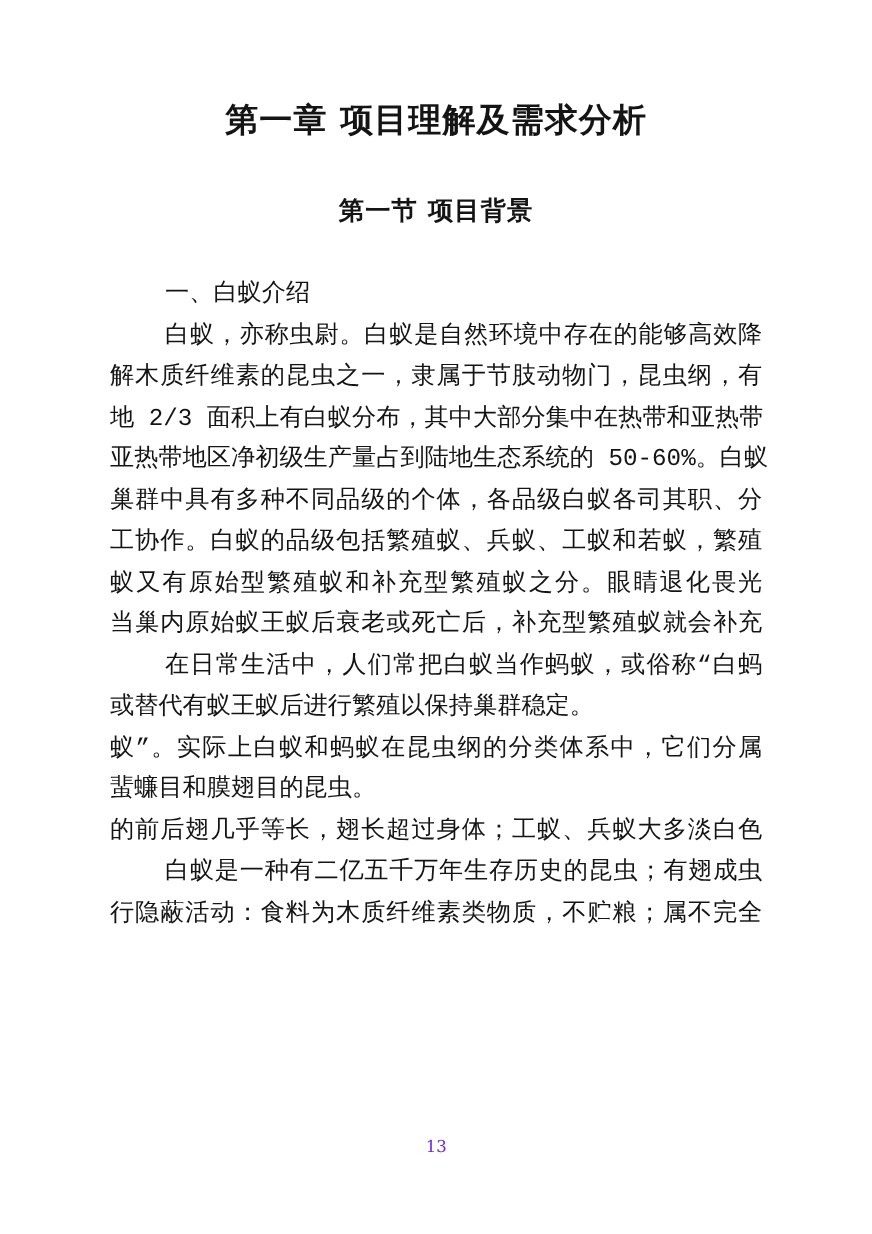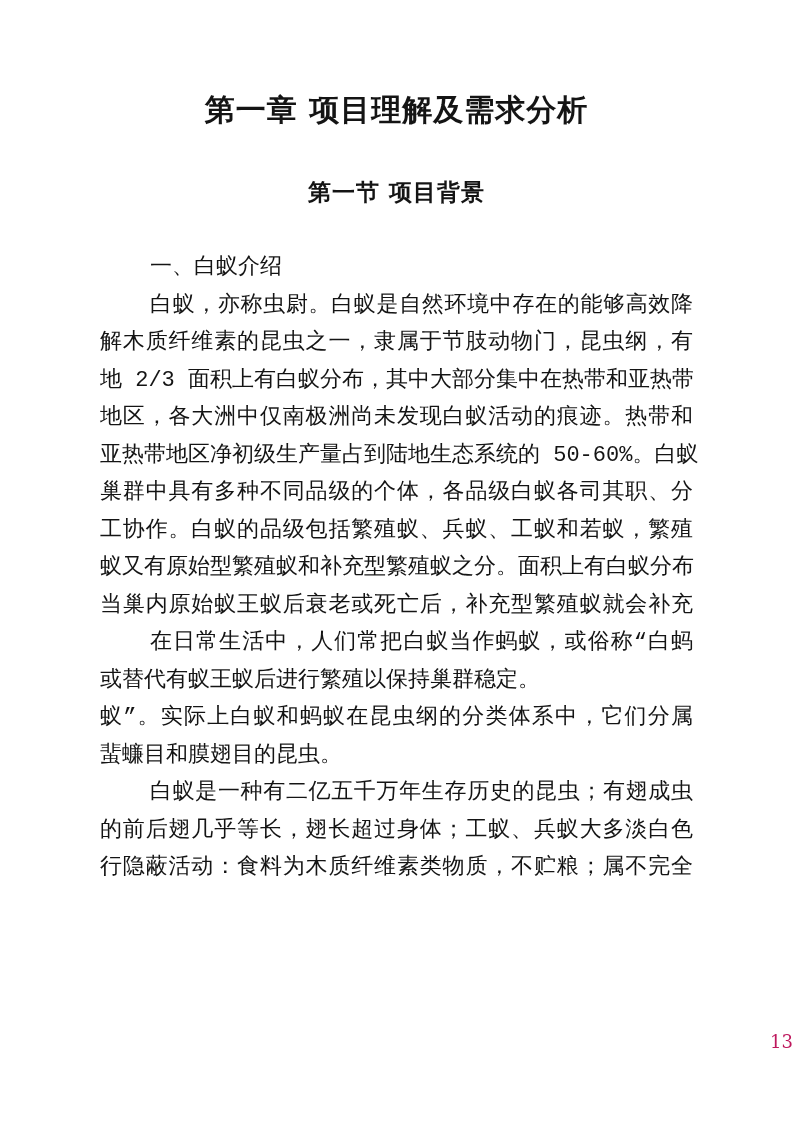--- a/index.html
+++ b/index.html
@@ -46,56 +46,55 @@
     white-space: nowrap;
     font-family: Liberation Mono, monospace;
   }
   .line.indent { text-indent: 50px; }
   .line.end { text-align-last: left; }
   .pagenum {
     position: absolute;
     top: 1030px;
     left: 0;
     width: 100%;
-    text-align: right;
-    font-size: 18px;
+    text-align: center;
+    font-size: 15px;
     line-height: 24px;
-    color: #be185d;
+    color: #6d28d9;
   }
 </style>
 </head>
 <body>
 
 <div class="page">
   <div class="content">
 
     <h1 class="title">第一章 项目理解及需求分析</h1>
 
     <h2 class="subtitle">第一节 项目背景</h2>
 
     <div class="bodytext">
 
       <div class="line end indent">一、白蚁介绍</div>
 
       <div class="line indent">白蚁，亦称虫尉。白蚁是自然环境中存在的能够高效降</div>
       <div class="line">解木质纤维素的昆虫之一，隶属于节肢动物门，昆虫纲，有</div>
       <div class="line">地 2/3 面积上有白蚁分布，其中大部分集中在热带和亚热带</div>
-      <div class="line">地区，各大洲中仅南极洲尚未发现白蚁活动的痕迹。热带和</div>
       <div class="line">亚热带地区净初级生产量占到陆地生态系统的 50-60%。白蚁</div>
       <div class="line">巢群中具有多种不同品级的个体，各品级白蚁各司其职、分</div>
       <div class="line">工协作。白蚁的品级包括繁殖蚁、兵蚁、工蚁和若蚁，繁殖</div>
-      <div class="line">蚁又有原始型繁殖蚁和补充型繁殖蚁之分。面积上有白蚁分布</div>
+      <div class="line">蚁又有原始型繁殖蚁和补充型繁殖蚁之分。眼睛退化畏光</div>
       <div class="line">当巢内原始蚁王蚁后衰老或死亡后，补充型繁殖蚁就会补充</div>
       <div class="line indent">在日常生活中，人们常把白蚁当作蚂蚁，或俗称“白蚂</div>
 
       <div class="line end">或替代有蚁王蚁后进行繁殖以保持巢群稳定。</div>
       <div class="line">蚁”。实际上白蚁和蚂蚁在昆虫纲的分类体系中，它们分属</div>
       <div class="line end">蜚蠊目和膜翅目的昆虫。</div>
 
+      <div class="line">的前后翅几乎等长，翅长超过身体；工蚁、兵蚁大多淡白色</div>
       <div class="line indent">白蚁是一种有二亿五千万年生存历史的昆虫；有翅成虫</div>
-      <div class="line">的前后翅几乎等长，翅长超过身体；工蚁、兵蚁大多淡白色</div>
       <div class="line">行隐蔽活动：食料为木质纤维素类物质，不贮粮；属不完全</div>
 
     </div>
   </div>
 
   <div class="pagenum">13</div>
 </div>
 
 </body></html>

